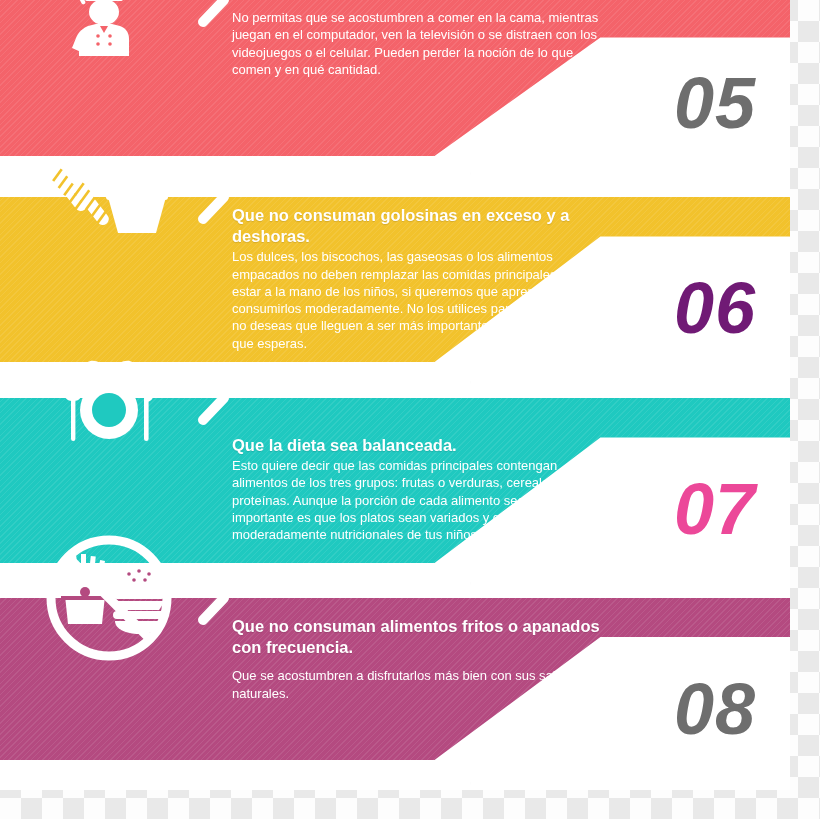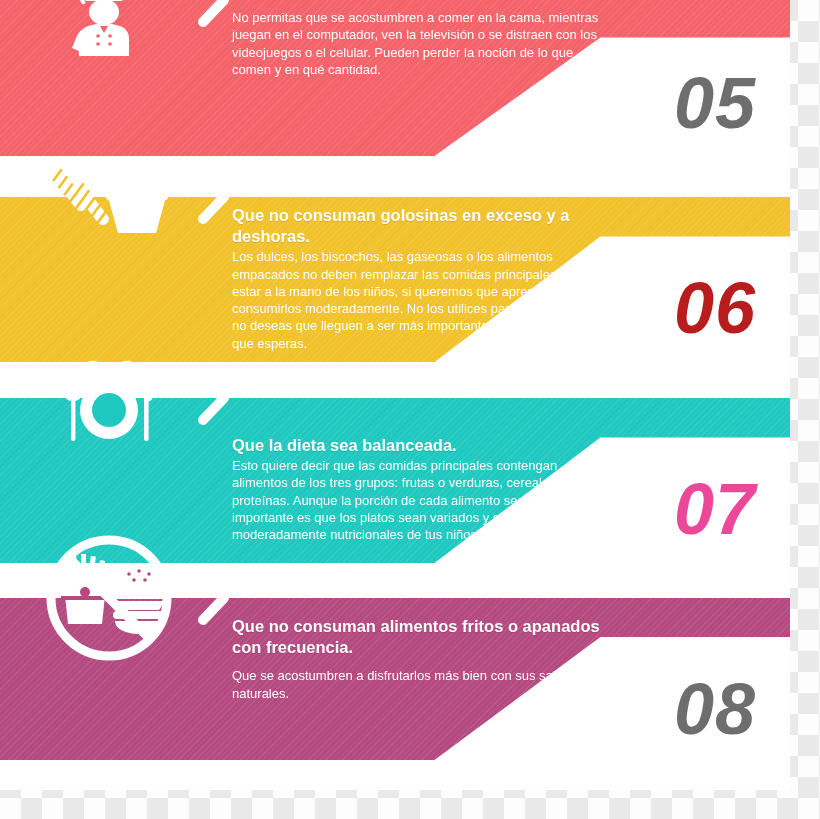--- a/index.html
+++ b/index.html
@@ -228,21 +228,21 @@
       </svg>
     </div>
 
     <div class="txt">
       <div class="body">No permitas que se acostumbren a comer en la cama, mientras juegan en el computador, ven la televisión o se distraen con los videojuegos o el celular. Pueden perder la noción de lo que comen y en qué cantidad.</div>
     </div>
   </section>
 
   <section class="panel" id="panel-06">
     <div class="num-card">
-      <span class="num" style="color: #b91c1c;">06</span>
+      <span class="num" style="color: #701a75;">06</span>
     </div>
     <div class="bar" style="background: rgb(242, 194, 44);"></div>
 
     <div class="icon-box">
       <svg width="130" height="100" viewBox="0 0 130 100" aria-hidden="true">
         <g fill="#ffffff">
 
           <g transform="rotate(-38 30 38)">
             <rect x="17" y="14" width="12" height="50" rx="6"></rect>
             <g stroke="#f2c22c" stroke-width="2.6">

